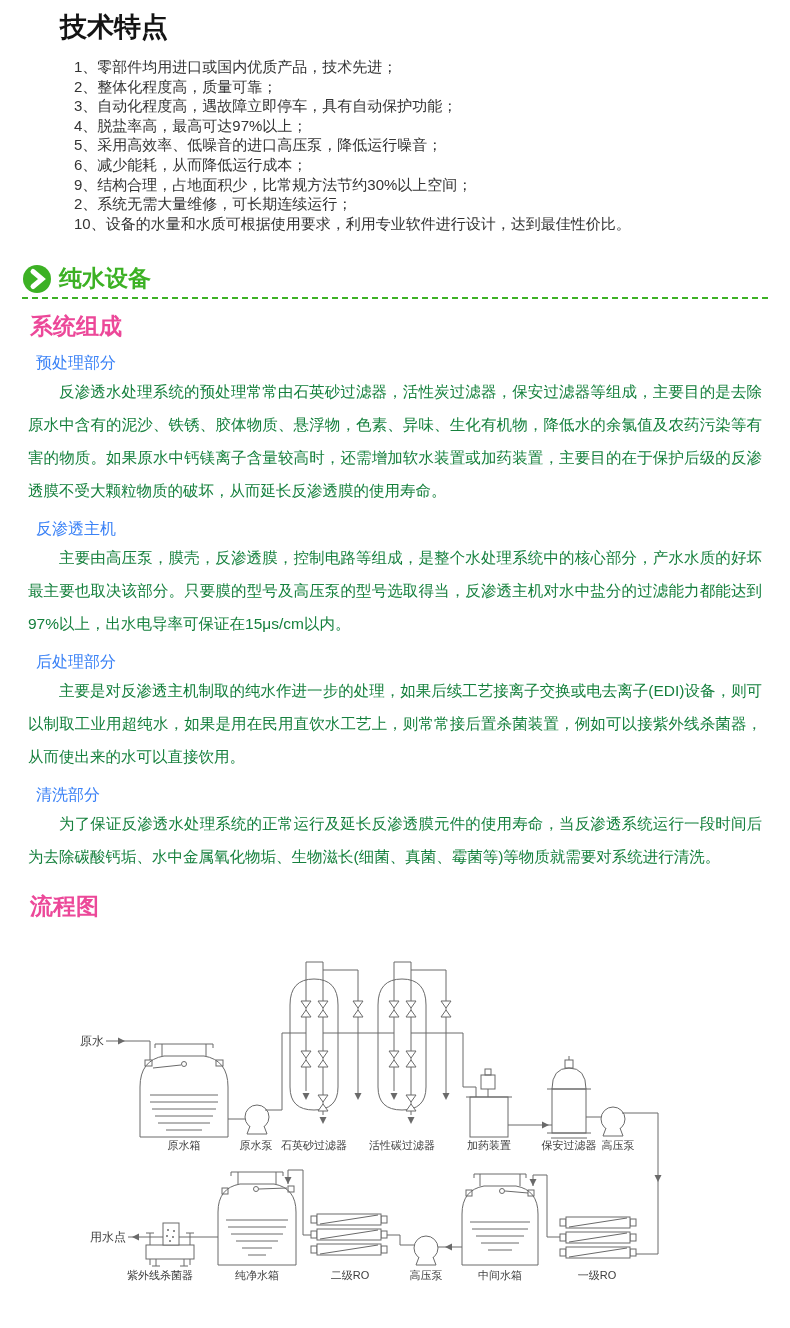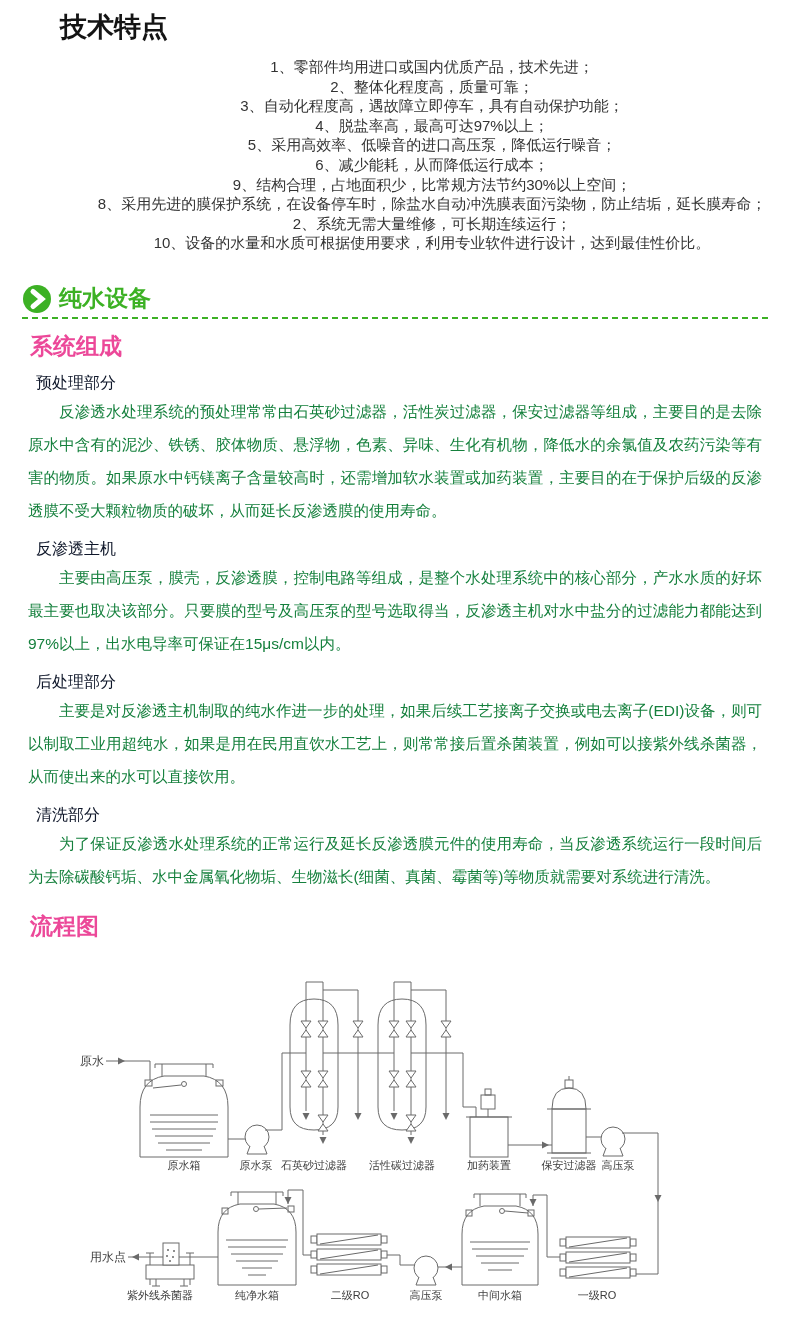--- a/index.html
+++ b/index.html
@@ -4,33 +4,33 @@
 <style>
   html,body{margin:0;padding:0;}
   body{
     width:790px;height:1328px;overflow:hidden;background:#ffffff;
     font-family:"Liberation Sans","DejaVu Sans",sans-serif;color:#333;
   }
   .tech-title{
     margin:0;padding:10px 0 0 60px;font-size:27px;font-weight:bold;color:#141414;line-height:34px;
   }
   .tech-list{margin:13px 0 0 74px;font-size:15px;color:#333;}
-  .tech-item{line-height:19.6px;text-align:center;}
+  .tech-item{line-height:19.6px;}
   .banner{
     display:flex;align-items:flex-start;gap:7px;
     margin:31px 22px 0 22px;padding-bottom:3px;
     border-bottom:2px dashed #3cb124;
   }
   .banner-title{font-size:23px;font-weight:bold;color:#3cb124;line-height:28px;}
   .content{padding:0 28px;}
   .h2{
     margin:12px 0 0 2px;font-size:23px;font-weight:bold;color:#ec4899;line-height:30px;
   }
   .sub-head{
-    margin:11px 0 2px 8px;font-size:16px;color:#0f172a;line-height:21px;
+    margin:11px 0 2px 8px;font-size:16px;color:#3b82f6;line-height:21px;
   }
   .para{
     margin:0;font-size:15.5px;line-height:33px;color:#15803d;
     text-align:justify;text-indent:2em;
   }
   .flow-title{margin-top:18px;}
   .diagram{margin-top:6px;}
   .diagram svg{display:block;}
   .diagram text{font-family:"Liberation Sans","DejaVu Sans",sans-serif;font-size:11px;fill:#3c3c3c;}
   .diagram text.io{font-size:12px;}
@@ -43,21 +43,20 @@
   <h1 class="tech-title">技术特点</h1>
 
   <div class="tech-list">
     <div class="tech-item">1、零部件均用进口或国内优质产品，技术先进；</div>
     <div class="tech-item">2、整体化程度高，质量可靠；</div>
     <div class="tech-item">3、自动化程度高，遇故障立即停车，具有自动保护功能；</div>
     <div class="tech-item">4、脱盐率高，最高可达97%以上；</div>
     <div class="tech-item">5、采用高效率、低噪音的进口高压泵，降低运行噪音；</div>
     <div class="tech-item">6、减少能耗，从而降低运行成本；</div>
     <div class="tech-item">9、结构合理，占地面积少，比常规方法节约30%以上空间；</div>
-    <div class="tech-item">8、采用先进的膜保护系统，在设备停车时，除盐水自动冲洗膜表面污染物，防止结垢，延长膜寿命；</div>
     <div class="tech-item">2、系统无需大量维修，可长期连续运行；</div>
     <div class="tech-item">10、设备的水量和水质可根据使用要求，利用专业软件进行设计，达到最佳性价比。</div>
   </div>
 
   <div class="banner">
     <span style="display:inline-flex;">
       <svg width="30" height="30" viewBox="0 0 30 30">
         <circle cx="15" cy="15" r="14" fill="#3cb124"></circle>
         <path d="M11,7.5 L20,15 L11,22.5" fill="none" stroke="#ffffff" stroke-width="5" stroke-linecap="round" stroke-linejoin="miter"></path>
       </svg>

